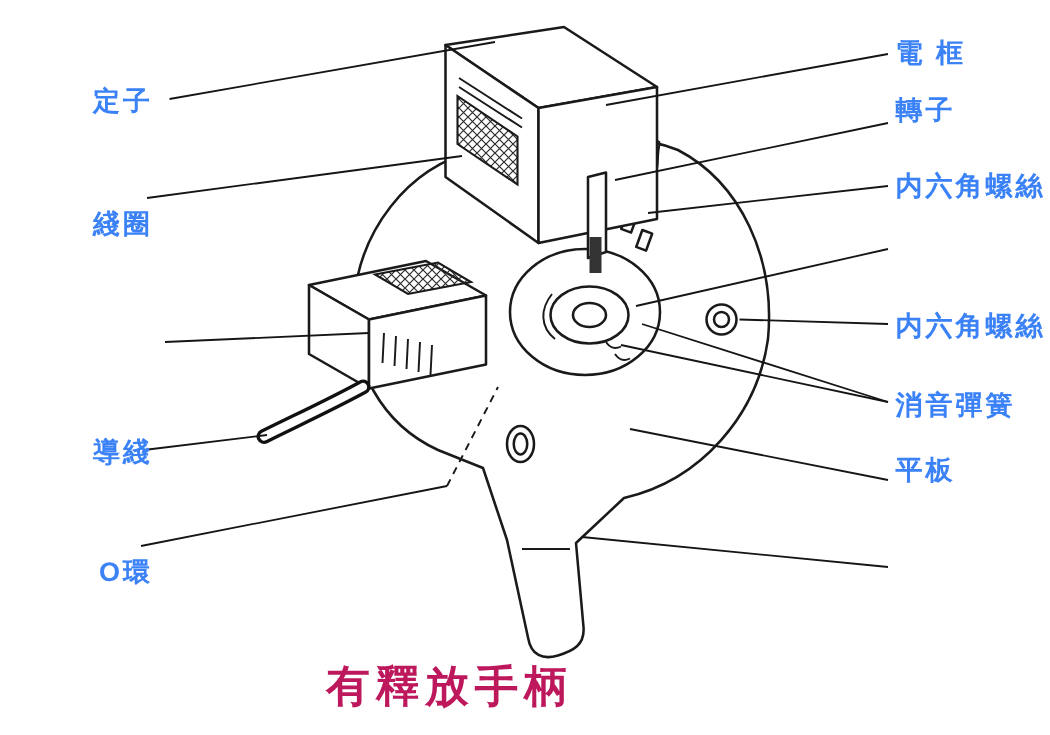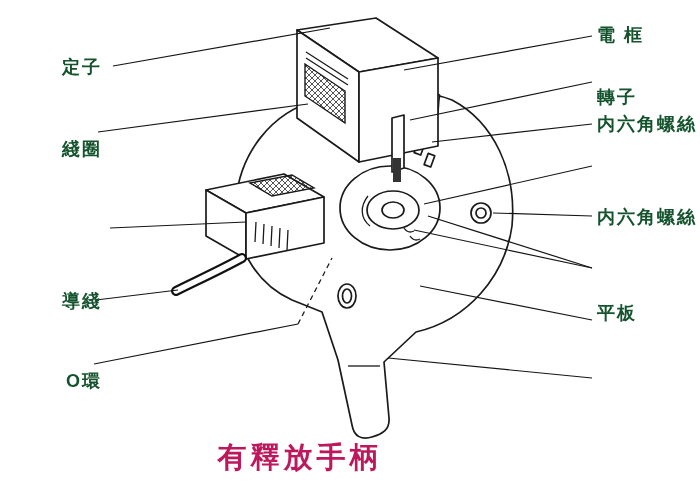--- a/index.html
+++ b/index.html
@@ -9,21 +9,21 @@
     height: 490px;
     background: #ffffff;
     font-family: "Liberation Sans", "DejaVu Sans", sans-serif;
     overflow: hidden;
   }
   #stage svg { position: absolute; left: 0; top: 0; }
   .lbl {
     position: absolute;
     font-size: 18px;
     font-weight: bold;
-    color: #14532d;
+    color: #3b82f6;
     white-space: nowrap;
     letter-spacing: 2px;
     line-height: 1;
   }
   .lbl.left  { right: 598px; text-align: left; }
   .lbl.right { left: 597px; text-align: left; }
   #caption {
     position: absolute;
     left: 160px; top: 438px; width: 280px;
     text-align: center;
@@ -142,19 +142,20 @@
       <path d="M592,378 L388,358"></path>
     </g>
   </svg>
 
   <div class="lbl left" style="top:58px">定子</div>
   <div class="lbl left" style="top:140px">綫圈</div>
   <div class="lbl left" style="top:292px">導綫</div>
   <div class="lbl left" style="top:372px">O環</div>
 
   <div class="lbl right" style="top:26px">電 框</div>
-  <div class="lbl right" style="top:88px">轉子</div>
+  <div class="lbl right" style="top:64px">轉子</div>
   <div class="lbl right" style="top:115px">内六角螺絲</div>
   <div class="lbl right" style="top:208px">内六角螺絲</div>
+  <div class="lbl right" style="top:261px">消音彈簧</div>
   <div class="lbl right" style="top:304px">平板</div>
 
   <div id="caption">有釋放手柄</div>
 </div>
 
 </body></html>

